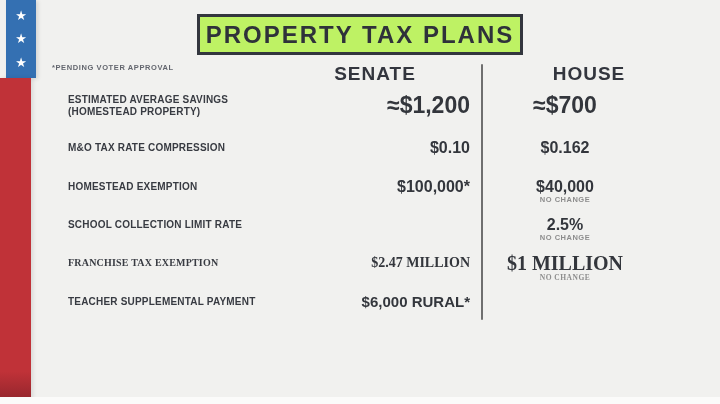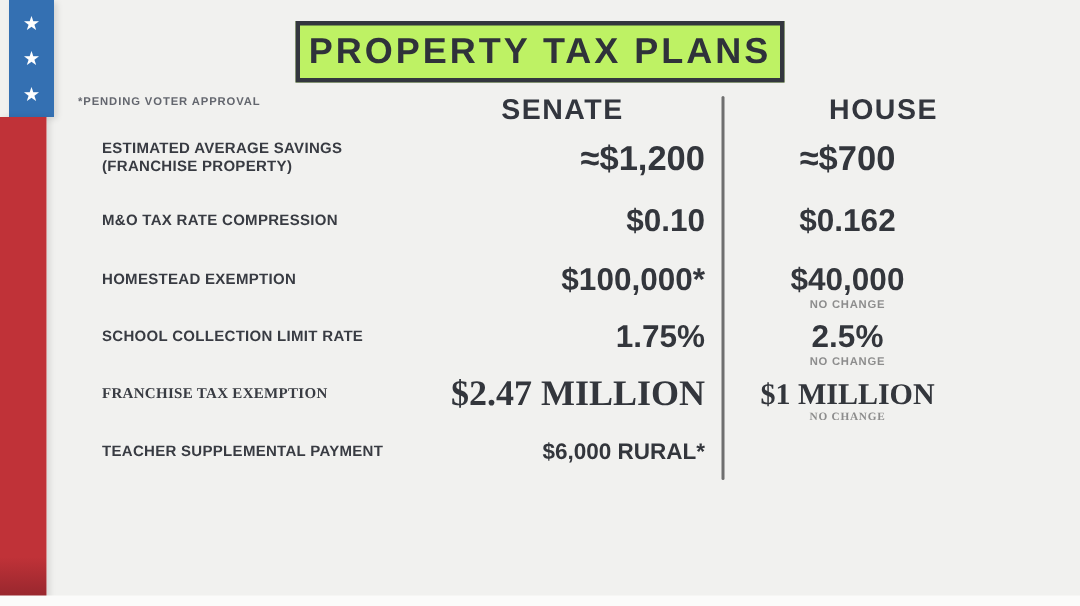--- a/index.html
+++ b/index.html
@@ -51,22 +51,22 @@
   .cell{position:absolute;top:0;bottom:0;display:flex;flex-direction:column;justify-content:center;}
   .cell.label{
     left:68px;width:232px;align-items:flex-start;
     font-size:10px;font-weight:bold;line-height:1.2;letter-spacing:.2px;color:#383b42;
   }
   .cell.senate{left:280px;width:190px;align-items:flex-end;}
   .cell.house{left:470px;width:190px;align-items:center;}
   .vwrap{position:relative;display:flex;flex-direction:column;align-items:center;}
   .value{font-weight:bold;color:#33363c;white-space:nowrap;line-height:1.1;}
   .sz-23{font-size:23px;}
-  .sz-22{font-size:24px;}
-  .sz-21{font-size:21px;}
+  .sz-22{font-size:14px;}
+  .sz-21{font-size:16px;}
   .sz-20{font-size:20px;}
   .sz-15{font-size:15px;line-height:1.3;}
   .note{
     position:absolute;top:100%;left:50%;transform:translateX(-50%);margin-top:-1px;
     font-size:7.5px;font-weight:bold;letter-spacing:.5px;color:#8d8d8d;white-space:nowrap;
   }
 </style>
 </head>
 <body>
 
@@ -84,21 +84,21 @@
   <span class="title">PROPERTY TAX PLANS</span>
 </div>
 
 <div class="col-header senate">SENATE</div>
 <div class="col-header house">HOUSE</div>
 <div class="divider"></div>
 
 <div class="row" style="top:88px;height:36px;">
   <div class="cell label">
     <span>ESTIMATED AVERAGE SAVINGS</span>
-    <span>(FRANCHISE PROPERTY)</span>
+    <span>(HOMESTEAD PROPERTY)</span>
   </div>
   <div class="cell senate">
     <div class="vwrap">
         <span class="value sz-23">≈$1,200</span>
       </div>
   </div>
   <div class="cell house">
     <div class="vwrap">
         <span class="value sz-23">≈$700</span>
       </div>
@@ -135,25 +135,20 @@
       <span class="value sz-21">$40,000</span>
       <span class="note">NO CHANGE</span>
     </div>
   </div>
 </div>
 
 <div class="row" style="top:207px;height:36px;">
   <div class="cell label">
     <span>SCHOOL COLLECTION LIMIT RATE</span>
   </div>
-  <div class="cell senate">
-    <div class="vwrap">
-        <span class="value sz-21">1.75%</span>
-      </div>
-  </div>
   <div class="cell house">
     <div class="vwrap">
       <span class="value sz-21">2.5%</span>
       <span class="note">NO CHANGE</span>
     </div>
   </div>
 </div>
 
 <div class="row" style="top:245px;height:36px;font-family:Liberation Serif, serif;">
   <div class="cell label">

